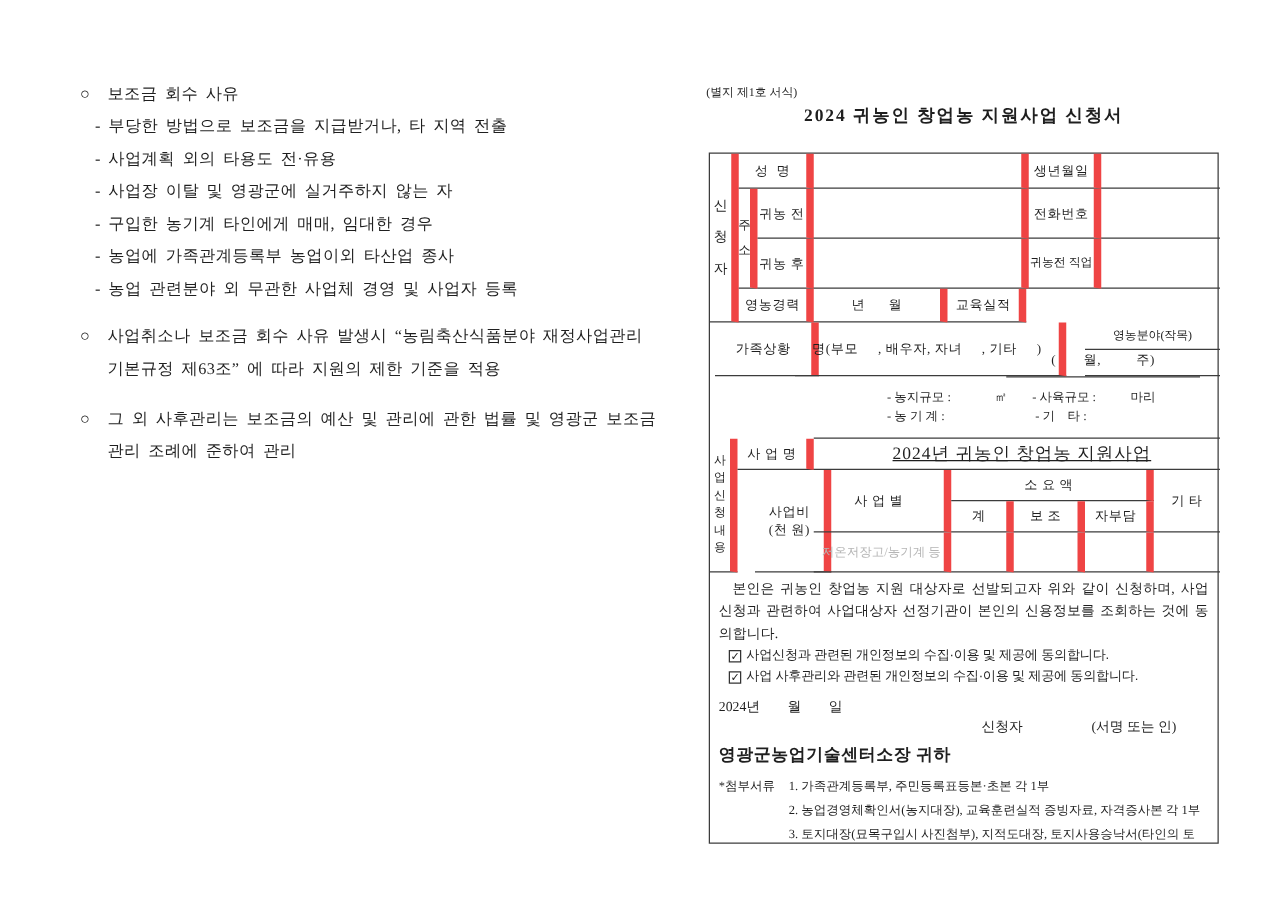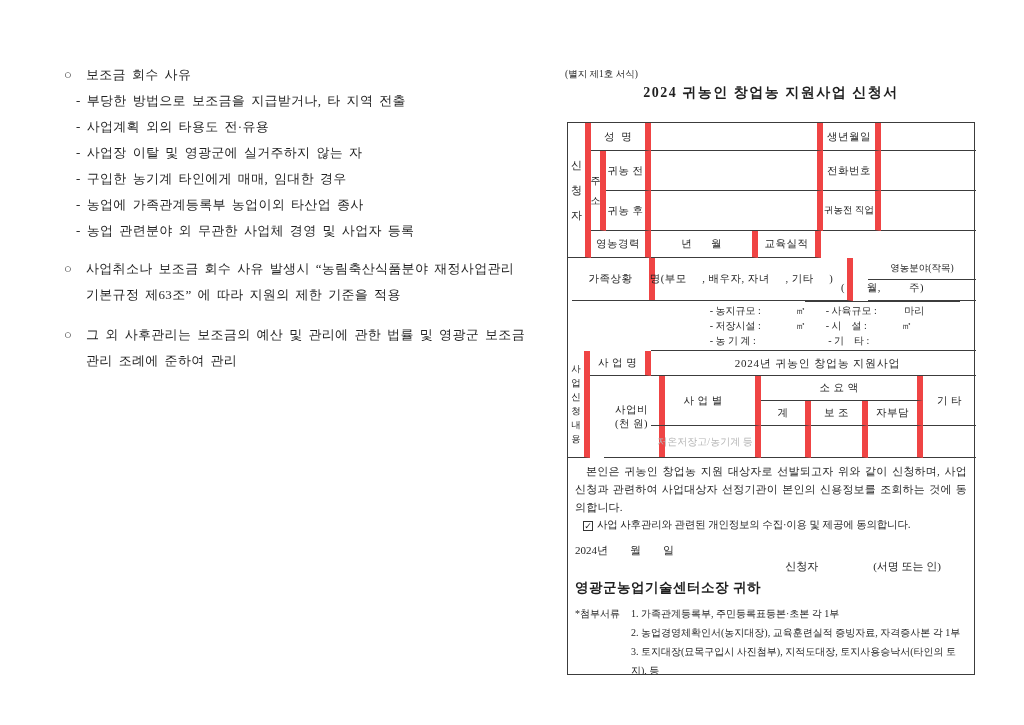--- a/index.html
+++ b/index.html
@@ -116,30 +116,29 @@
       <div class="cell no-r pre" style="left:237px;top:108px;width:155px;height:27px;margin-top:44px;">(       월,         주)</div>
 
       <div class="cell" style="left:4px;top:135px;width:83px;height:43px;">가족상황</div>
       <div class="cell pre" style="left:68px;top:135px;width:217px;height:43px;">명(부모     , 배우자, 자녀     , 기타     )</div>
       <div class="cell no-r small-label" style="left:300px;top:135px;width:108px;height:22px;">영농분야(작목)</div>
       <div class="cell no-r" style="left:300px;top:157px;width:108px;height:21px;"></div>
 
       <div class="cell no-r left-align" style="left:83px;top:178px;width:325px;height:50px;padding-left:7px;">
         <div class="scale-lines">
           <div class="pre">- 농지규모 :              ㎡        - 사육규모 :           마리</div>
-          <div class="pre">- 저장시설 :              ㎡        - 시    설 :              ㎡</div>
           <div class="pre">- 농 기 계 :                             - 기    타 :</div>
         </div>
       </div>
 
       <div class="cell" style="left:0;top:228px;width:22px;height:107px;">
         <span class="vtext v-biz">사업신청내용</span>
       </div>
       <div class="cell pre" style="left:22px;top:228px;width:61px;height:25px;">사 업 명</div>
-      <div class="cell no-r left-align" style="left:83px;top:228px;width:325px;height:25px;padding-left:8px;letter-spacing:.8px;font-size:11px;">2024년 귀농인 창업농 지원사업</div>
+      <div class="cell no-r left-align" style="left:83px;top:228px;width:325px;height:25px;padding-left:8px;letter-spacing:.8px;font-size:14px;text-decoration:underline;">2024년 귀농인 창업농 지원사업</div>
 
       <div class="cell" style="left:36px;top:253px;width:61px;height:82px;">
         <div>
           <div>사업비</div>
           <div>(천 원)</div>
         </div>
       </div>
       <div class="cell pre" style="left:83px;top:253px;width:110px;height:50px;">사 업 별</div>
       <div class="cell pre" style="left:193px;top:253px;width:162px;height:25px;">소 요 액</div>
       <div class="cell" style="left:193px;top:278px;width:50px;height:25px;">계</div>
@@ -152,20 +151,23 @@
       </div>
       <div class="cell" style="left:193px;top:303px;width:50px;height:32px;"></div>
       <div class="cell" style="left:243px;top:303px;width:57px;height:32px;"></div>
       <div class="cell" style="left:300px;top:303px;width:55px;height:32px;"></div>
       <div class="cell no-r" style="left:355px;top:303px;width:53px;height:32px;"></div>
     </div>
 
     <div class="decl">
       <div class="decl-p">본인은 귀농인 창업농 지원 대상자로 선발되고자 위와 같이 신청하며, 사업신청과 관련하여 사업대상자 선정기관이 본인의 신용정보를 조회하는 것에 동의합니다.</div>
       <div class="chk-line">
+        <span class="chk">✓</span><span>사업신청과 관련된 개인정보의 수집·이용 및 제공에 동의합니다.</span>
+      </div>
+      <div class="chk-line">
         <span class="chk">✓</span><span>사업 사후관리와 관련된 개인정보의 수집·이용 및 제공에 동의합니다.</span>
       </div>
       <div class="date-line pre">2024년        월        일</div>
       <div class="sign-line pre">신청자                    (서명 또는 인)</div>
       <div class="recipient">영광군농업기술센터소장 귀하</div>
       <div class="attach">
         <span class="attach-label">*첨부서류</span>
         <span class="attach-items">
           <div>1.  가족관계등록부, 주민등록표등본·초본 각 1부</div>
           <div>2.  농업경영체확인서(농지대장), 교육훈련실적 증빙자료, 자격증사본 각 1부</div>

